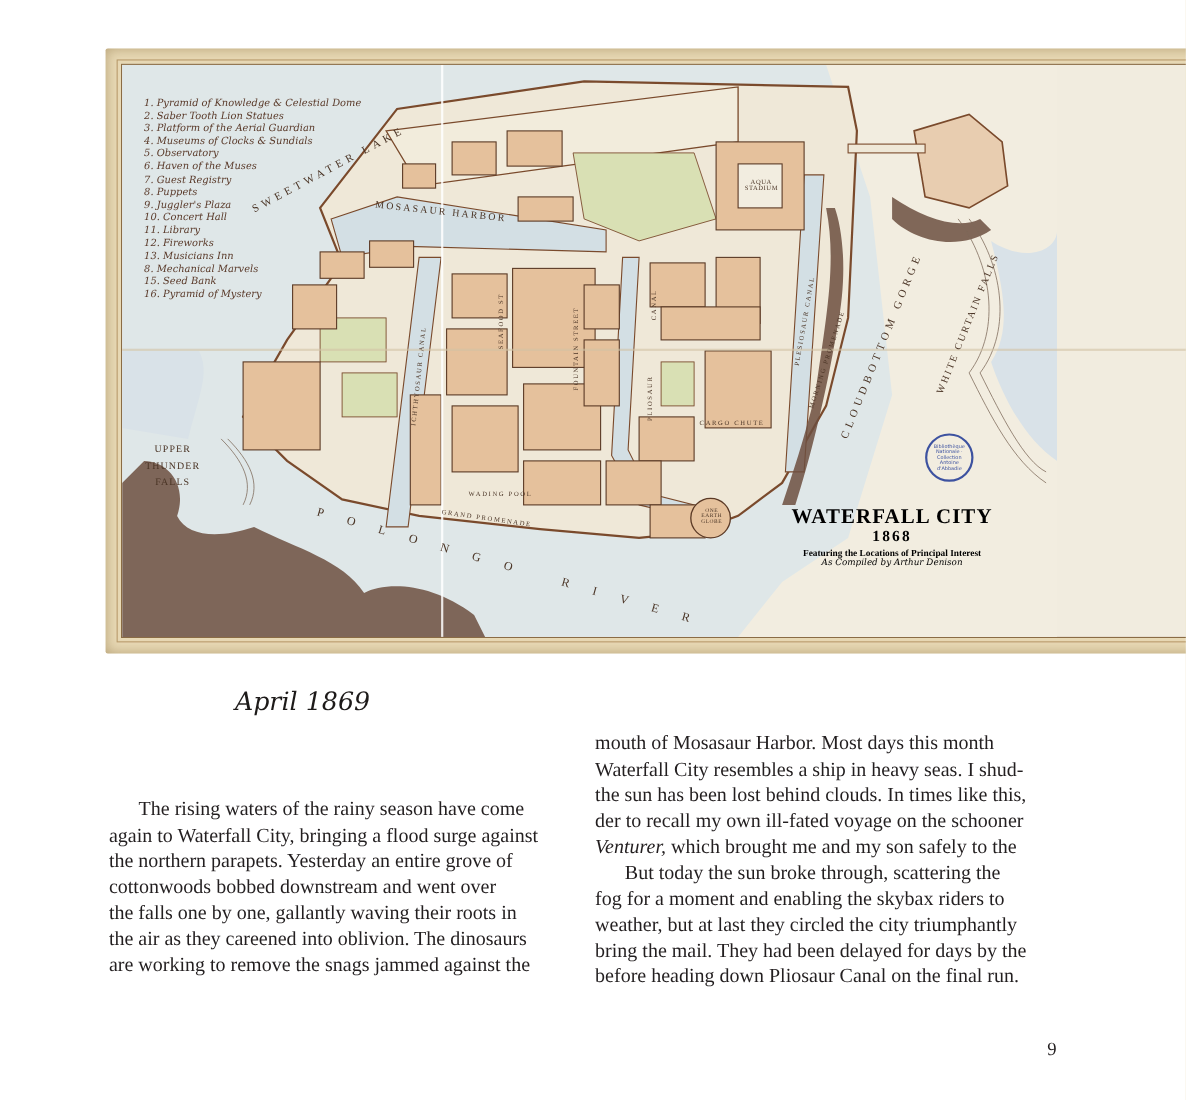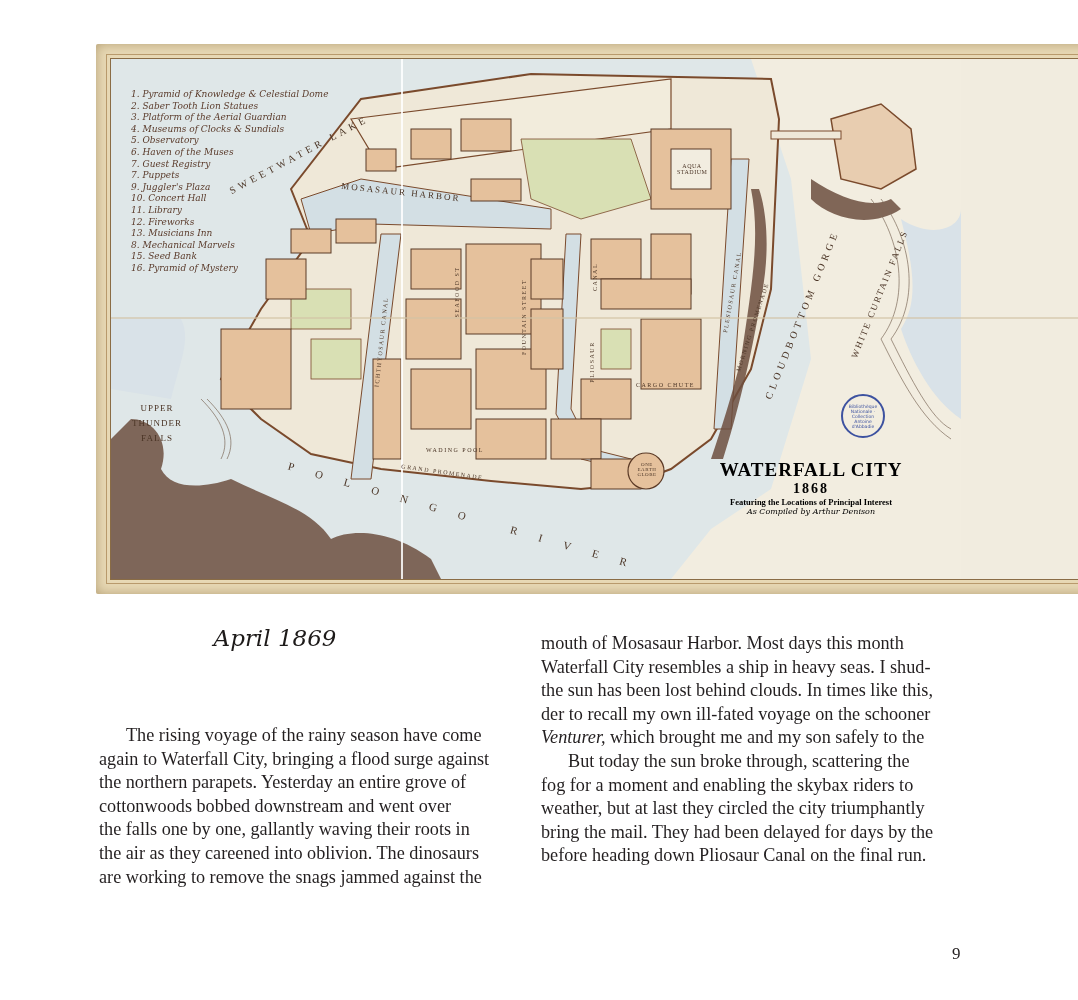--- a/index.html
+++ b/index.html
@@ -48,21 +48,21 @@
       position: absolute; left: 130px; top: 622px; width: 290px; text-align: center;
       font-family: "DejaVu Serif", serif; font-style: italic; font-size: 23px; line-height: 33px; color: #1d1a19;
     }
     .journal-title span { display: block; }
     .col {
       position: absolute; font-family: "Liberation Serif", serif; font-size: 18.2px; line-height: 23.6px; color: #231f20;
     }
     .col .line { display: block; white-space: nowrap; }
     .col .indent { text-indent: 27px; }
     .col-left { left: 99px; top: 724px; width: 410px; }
-    .col-right { left: 541px; top: 632px; width: 432px; }
+    .col-right { left: 541px; top: 664px; width: 432px; }
     .page-number {
       position: absolute; left: 952px; top: 944px; font-family: "Liberation Serif", serif; font-size: 17px; color: #231f20;
     }
   </style>
 </head>
 <body>
 
 <div class="map-frame">
   <div class="map-inner">
     <svg width="850" height="520" viewBox="0 0 850 520">
@@ -143,21 +143,21 @@
     <div class="fold-h"></div>
 
     <ul class="legend">
       <li>1. Pyramid of Knowledge &amp; Celestial Dome</li>
       <li>2. Saber Tooth Lion Statues</li>
       <li>3. Platform of the Aerial Guardian</li>
       <li>4. Museums of Clocks &amp; Sundials</li>
       <li>5. Observatory</li>
       <li>6. Haven of the Muses</li>
       <li>7. Guest Registry</li>
-      <li>7. Puppets</li>
+      <li>8. Puppets</li>
       <li>9. Juggler's Plaza</li>
       <li>10. Concert Hall</li>
       <li>11. Library</li>
       <li>12. Fireworks</li>
       <li>13. Musicians Inn</li>
       <li>8. Mechanical Marvels</li>
       <li>15. Seed Bank</li>
       <li>16. Pyramid of Mystery</li>
     </ul>
 
@@ -191,21 +191,21 @@
       <span>Bibliothèque Nationale · Collection Antoine d'Abbadie</span>
     </div>
   </div>
 </div>
 
 <div class="journal-title">
   <span>April 1869</span>
 </div>
 
 <div class="col col-left">
-  <span class="line indent">The rising voyage of the rainy season have come</span>
+  <span class="line indent">The rising waters of the rainy season have come</span>
   <span class="line">again to Waterfall City, bringing a flood surge against</span>
   <span class="line">the northern parapets. Yesterday an entire grove of</span>
   <span class="line">cottonwoods bobbed downstream and went over</span>
   <span class="line">the falls one by one, gallantly waving their roots in</span>
   <span class="line">the air as they careened into oblivion. The dinosaurs</span>
   <span class="line">are working to remove the snags jammed against the</span>
 </div>
 
 <div class="col col-right">
   <span class="line">mouth of Mosasaur Harbor. Most days this month</span>

